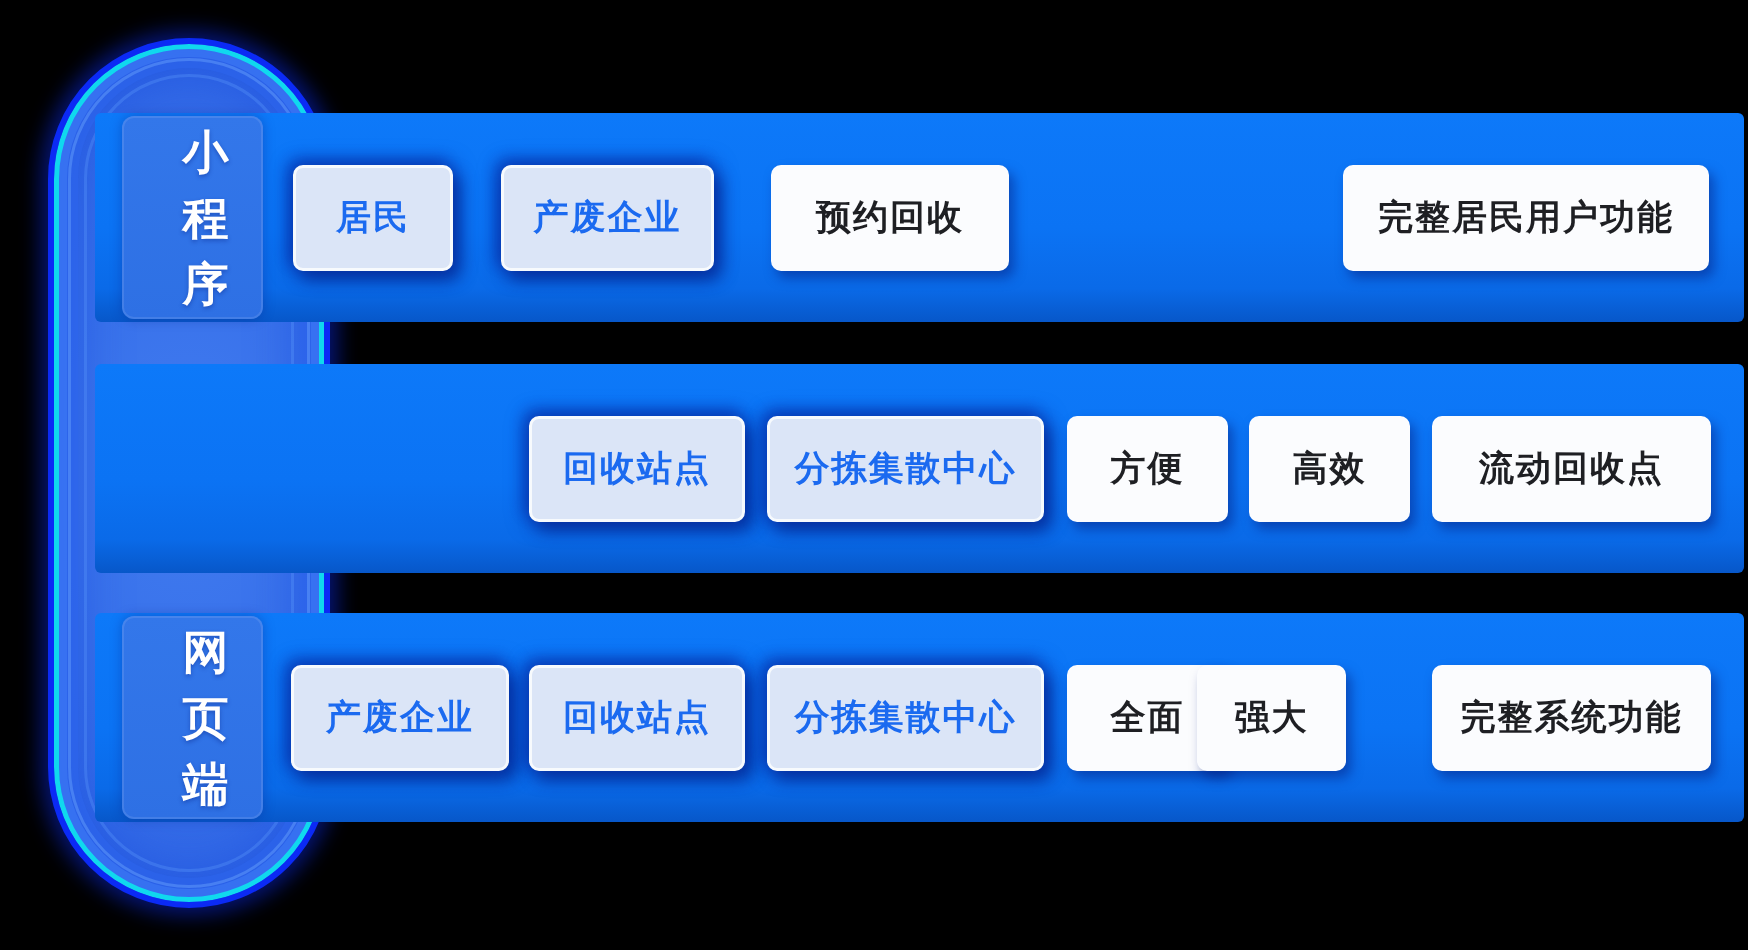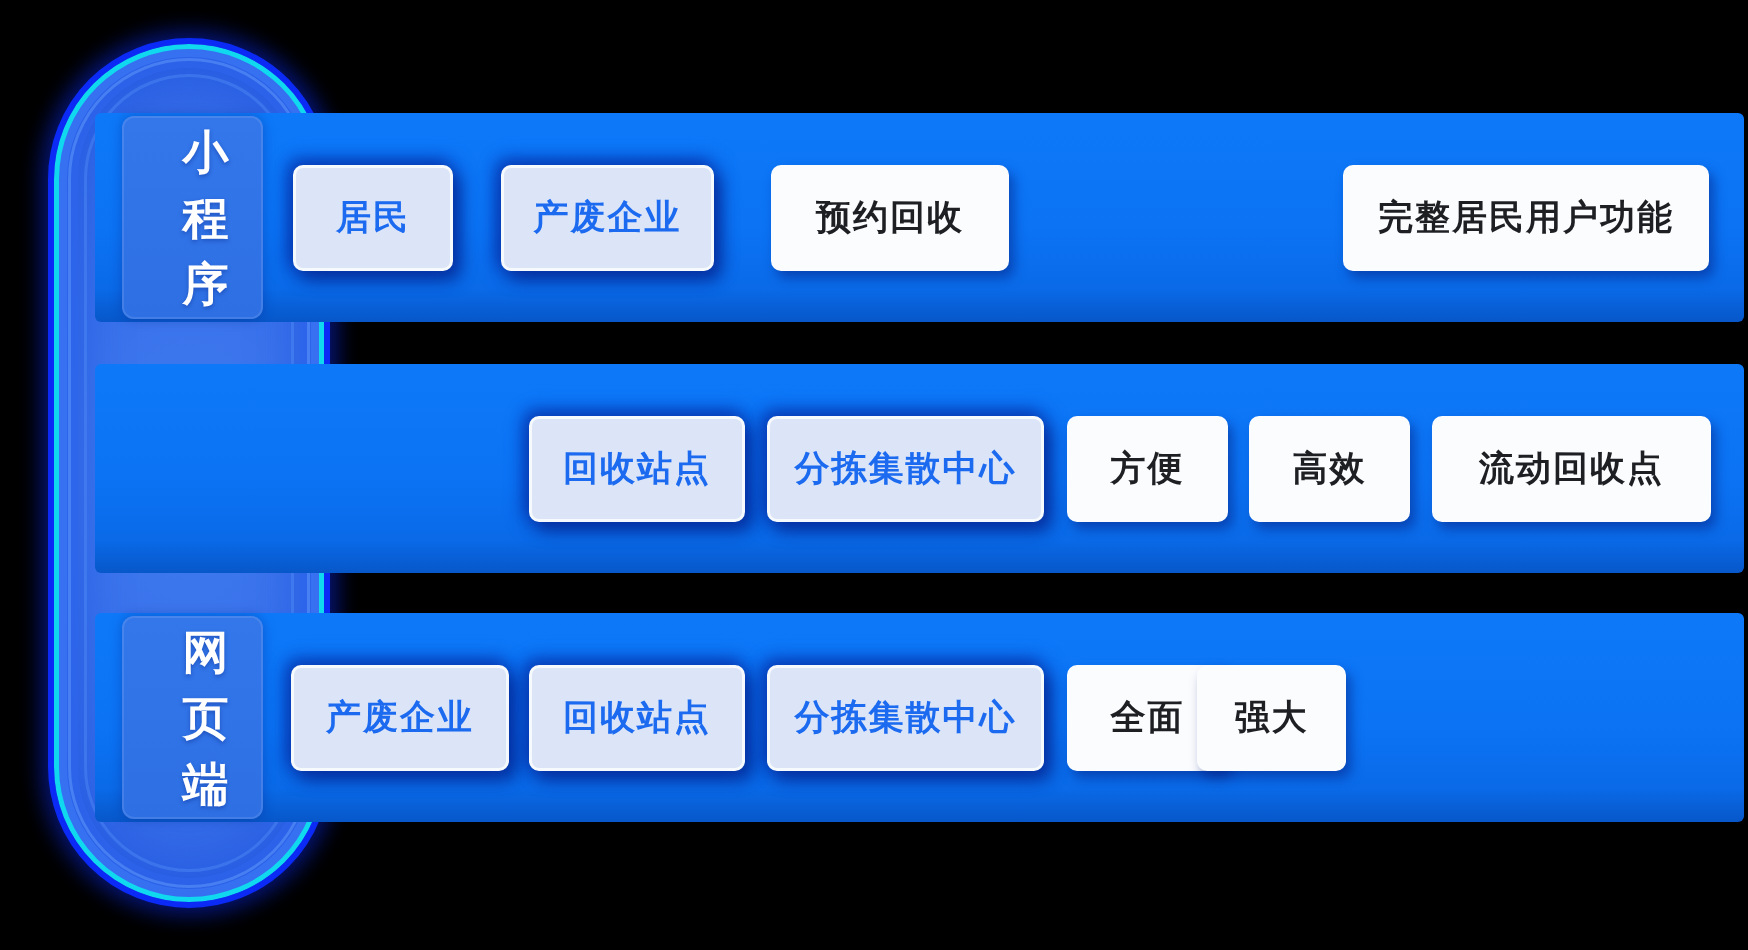--- a/index.html
+++ b/index.html
@@ -137,15 +137,16 @@
 
   <section class="band b3">
     <div class="tile">
       <span class="tile-text">网页端</span>
     </div>
     <div class="box user" style="left:196px;width:218px">产废企业</div>
     <div class="box user" style="left:434px;width:216px">回收站点</div>
     <div class="box user" style="left:672px;width:277px">分拣集散中心</div>
     <div class="box feature" style="left:972px;width:161px">全面</div>
     <div class="box feature" style="left:1102px;width:149px">强大</div>
+    <div class="box feature" style="left:1337px;width:279px">完整系统功能</div>
   </section>
 
 </div>
 
 </body></html>

